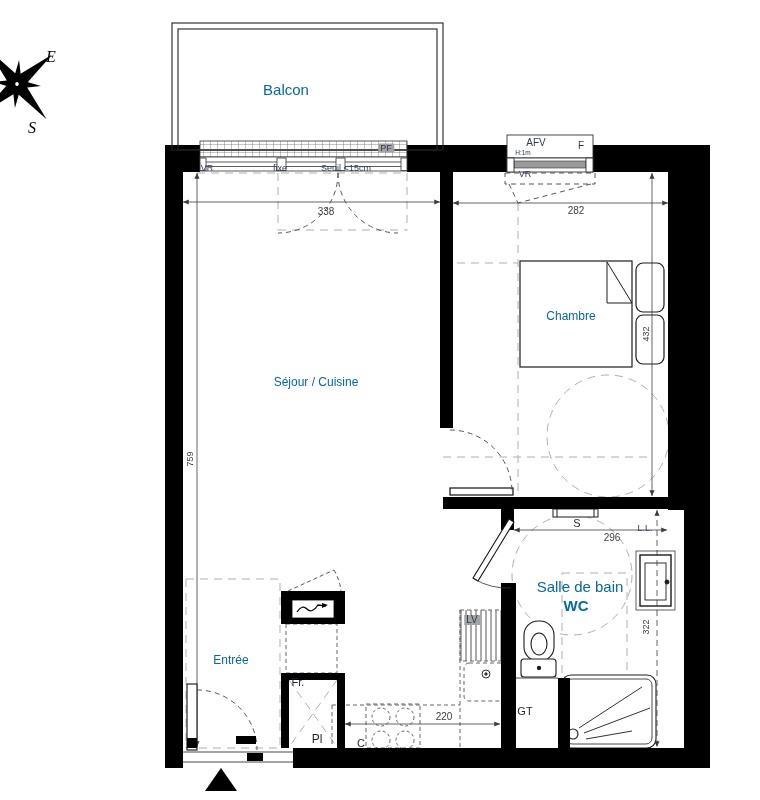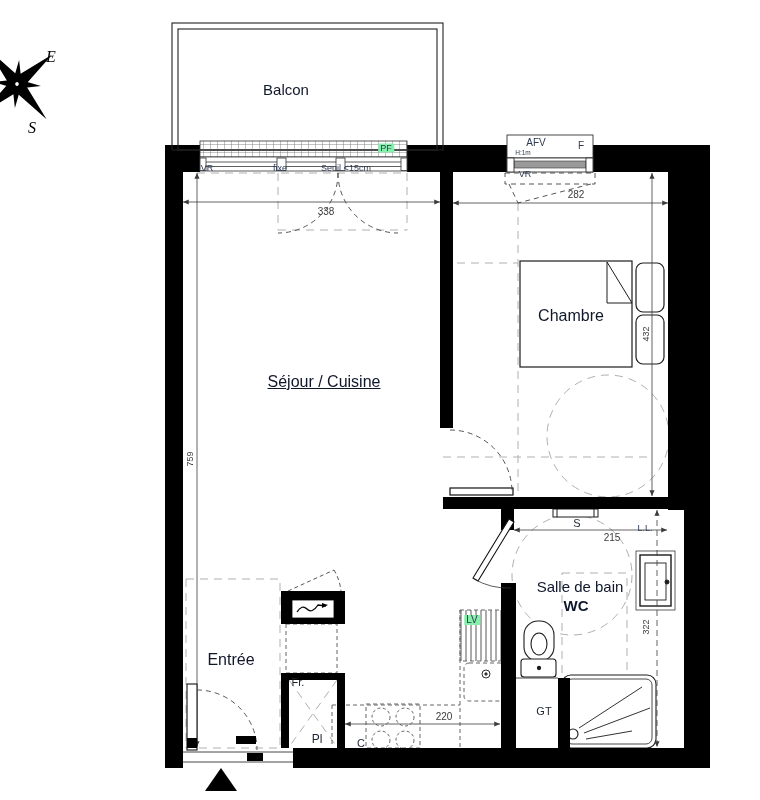--- a/index.html
+++ b/index.html
@@ -1,59 +1,59 @@
 <!DOCTYPE html>
 <html><head>
 <meta charset="utf-8">
 <style>
   html,body{margin:0;padding:0;background:#ffffff;}
   #plan{position:relative;width:760px;height:800px;background:#ffffff;overflow:hidden;
         font-family:"Liberation Sans",sans-serif;}
   #linework{position:absolute;left:0;top:0;}
   .lb{position:absolute;transform:translate(-50%,-50%);white-space:nowrap;
-      color:#0f172a;line-height:1;}
+      color:#0369a1;line-height:1;}
   .rot{transform:translate(-50%,-50%) rotate(-90deg);}
-  .room{font-size:16px;}
+  .room{font-size:12px;}
   .mid{font-size:15px;}
   .sm{font-size:9px;color:#2d3a52;}
   .sm2{font-size:10px;color:#2d3a52;}
   .sm3{font-size:11px;color:#1c2430;}
   .dim{font-size:10px;color:#3c3c3c;margin-left:16px;}
   .dimr{font-size:9px;color:#3c3c3c;}
   .tiny{font-size:6.5px;color:#2d3a52;}
-  .wbg{background:#86efac;padding:0 2px;}
+  .wbg{background:#a3a3a3;padding:0 2px;}
   .serif{font-family:"Liberation Serif",serif;font-style:italic;font-size:16px;color:#000;}
   
   .p-balcon{left:286px;top:89px;}
   .p-vrl{left:207px;top:168px;}
   .p-fixe{left:280px;top:168px;}
   .p-seuil{left:346px;top:168px;}
   .p-pf{left:386px;top:148px;}
   .p-338{left:310px;top:212px;}
   .p-afv{left:536px;top:143px;}
   .p-afvh{left:523px;top:153px;}
   .p-f{left:581px;top:146px;}
   .p-vrr{left:525px;top:174px;}
-  .p-282{left:560px;top:195px;}
+  .p-282{left:560px;top:211px;}
   .p-chambre{left:571px;top:316px;}
   .p-432{left:646px;top:334px;}
-  .p-sejour{left:324px;top:382px;text-decoration:underline;}
+  .p-sejour{left:316px;top:382px;}
   .p-759{left:190px;top:459px;}
   .p-srad{left:577px;top:523px;}
   .p-215{left:596px;top:538px;}
   .p-ll{left:645px;top:528px;}
   .p-sdb1{left:580px;top:586px;}
   .p-wc{left:576px;top:605px;font-weight:bold;}
   .p-322{left:646px;top:627px;}
   .p-lv{left:472px;top:620px;}
   .p-fr{left:298px;top:682px;}
   .p-pl{left:317px;top:739px;}
   .p-c{left:361px;top:743px;}
   .p-220{left:428px;top:717px;}
-  .p-gt{left:524px;top:711px;padding-left:40px;}
+  .p-gt{left:505px;top:711px;padding-left:40px;}
   .p-entree{left:231px;top:660px;}
   .p-ce{left:51px;top:57px;}
   .p-cs{left:32px;top:128px;}
 </style>
 </head>
 <body>
 
 <div id="plan">
 
 <svg id="linework" width="760" height="800" viewBox="0 0 760 800">
@@ -240,21 +240,21 @@
 <div class="lb sm2 p-afv">AFV</div>
 <div class="lb tiny p-afvh">H:1m</div>
 <div class="lb sm2 p-f">F</div>
 <div class="lb sm p-vrr">VR</div>
 <div class="lb dim p-282">282</div>
 <div class="lb room p-chambre">Chambre</div>
 <div class="lb dimr rot p-432">432</div>
 <div class="lb room p-sejour">Séjour / Cuisine</div>
 <div class="lb dimr rot p-759">759</div>
 <div class="lb sm3 p-srad">S</div>
-<div class="lb dim p-215">215</div>
+<div class="lb dim p-215">296</div>
 <div class="lb sm p-ll">L.L.</div>
 <div class="lb mid p-sdb1">Salle de bain</div>
 <div class="lb mid p-wc">WC</div>
 <div class="lb dimr rot p-322">322</div>
 <div class="lb sm2 wbg p-lv">LV</div>
 <div class="lb sm3 p-fr">Fr.</div>
 <div class="lb sm3 p-pl" style="font-size:12px;">Pl</div>
 <div class="lb sm3 p-c">C</div>
 <div class="lb dim p-220">220</div>
 <div class="lb sm3 p-gt">GT</div>

